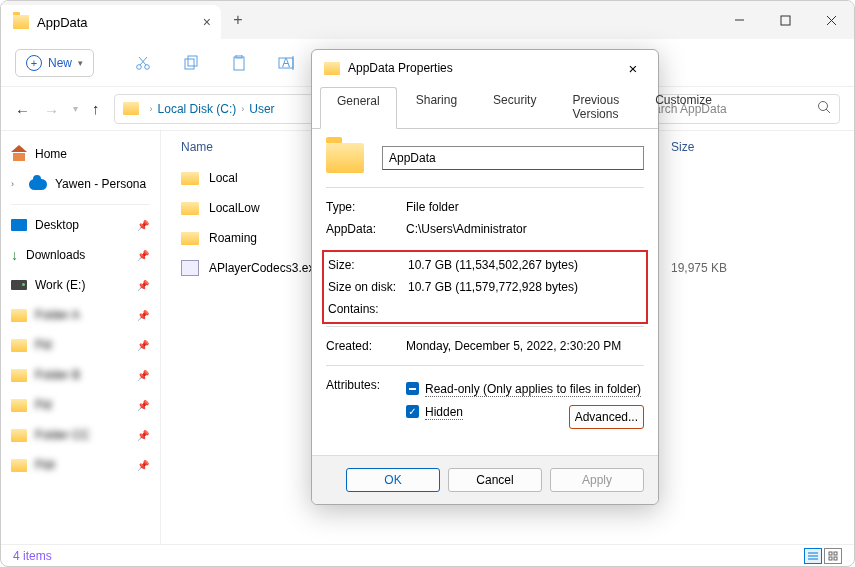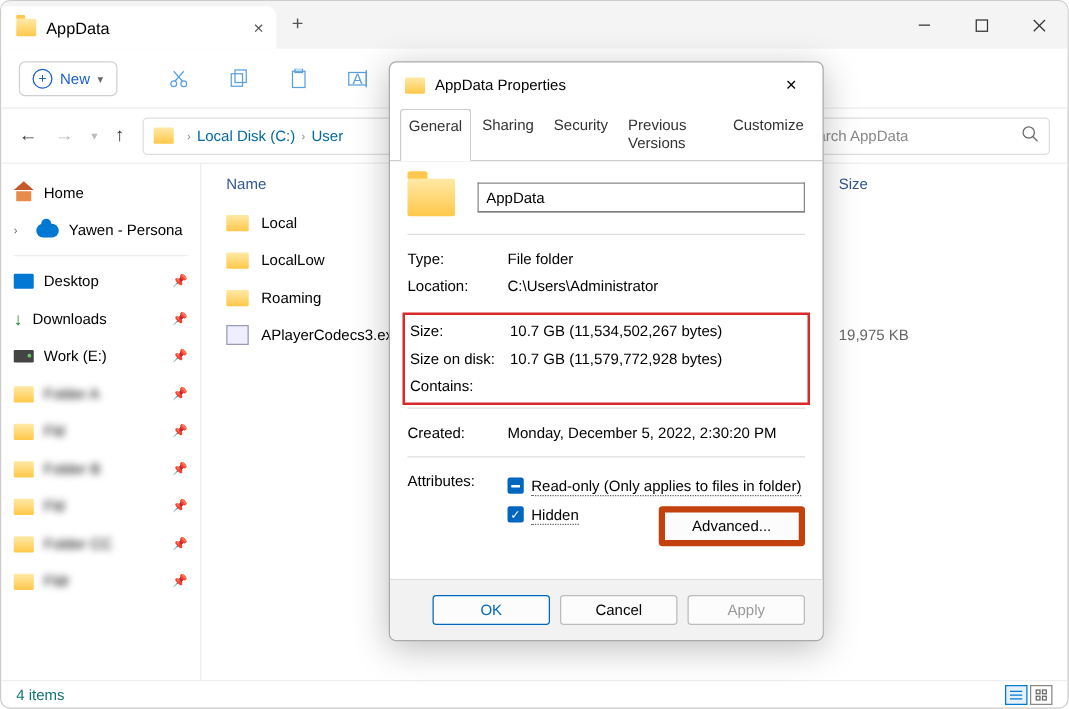--- a/index.html
+++ b/index.html
@@ -46,50 +46,50 @@
 .blur{filter:blur(3px)}
 .sdiv{height:1px;background:#eee;margin:5px 10px}
 .listarea{flex:1}
 .colhdr{display:flex;height:32px;align-items:center;padding:0 20px;color:#34568b}
 .colhdr .n{width:490px}
 .frow{display:flex;align-items:center;height:30px;padding:0 20px}
 .frow .ic{width:18px;margin-right:10px}
 .frow .nm{width:462px}
 .frow .sz{color:#666}
 .file-icon{width:14px;height:16px;background:#eef;border:1px solid #99b;position:relative}
-.statusbar{position:absolute;bottom:0;left:0;right:0;height:22px;border-top:1px solid #eee;display:flex;align-items:center;padding:0 12px;color:#0f766e}
+.statusbar{position:absolute;bottom:0;left:0;right:0;height:22px;border-top:1px solid #eee;display:flex;align-items:center;padding:0 12px;color:#8b5cf6}
 .viewbtns{margin-left:auto;display:flex;gap:2px}
 .vbtn{width:18px;height:16px;border:1px solid #888;display:flex;align-items:center;justify-content:center}
 .vbtn.act{border-color:#0078d4;background:#e5f1fb}
 
 
 .dialog{position:absolute;left:310px;top:48px;width:348px;background:#fff;border:1px solid #aaa;box-shadow:0 6px 28px rgba(0,0,0,.25);border-radius:6px}
 .dlg-title{height:36px;display:flex;align-items:center;padding:0 12px}
 .dlg-title .ficon{width:16px;height:13px;background:linear-gradient(#ffe9a6,#ffc84a);border-radius:1px;margin-right:8px}
 .dlg-title .t{font-size:12px}
 .dlg-title .x{margin-left:auto;font-size:15px;width:26px;text-align:center}
 .tabs{display:flex;padding:0 8px;gap:2px}
-.dtab{padding:6px 6px;font-size:12px;border:1px solid transparent;color:#333}
+.dtab{padding:6px 16px;font-size:12px;border:1px solid transparent;color:#333}
 .dtab.act{border:1px solid #ccc;border-bottom-color:#fff;background:#fff;border-radius:3px 3px 0 0;position:relative;top:1px}
 .dlg-body{border-top:1px solid #ccc;padding:14px 14px 10px}
 .iconrow{display:flex;align-items:center;gap:18px;margin-bottom:14px}
 .bigfolder{width:38px;height:30px;background:linear-gradient(#ffe9a6,#ffc84a);border-radius:2px;position:relative}
 .bigfolder:before{content:"";position:absolute;top:-6px;left:0;width:16px;height:6px;background:#ffc84a;border-radius:2px 2px 0 0}
 .namefield{flex:1;border:1px solid #888;border-bottom:1px solid #555;padding:4px 6px;font-size:12px}
 .dsec{padding:8px 0;border-top:1px solid #ddd}
 .dsec:first-of-type{border-top:1px solid #ddd}
 .drow{display:flex;padding:4px 0}
 .drow .lbl{width:80px}
 .redbox{border:2.5px solid #d82a2a;padding:2px 4px;margin:2px -4px}
 .attrow{display:flex;align-items:flex-start;padding:4px 0;gap:6px}
 .cb{width:13px;height:13px;background:#0067c0;border-radius:2px;display:flex;align-items:center;justify-content:center;color:#fff;font-size:9px}
 .cb.minus:after{content:"";width:7px;height:2px;background:#fff}
 .cb.check:after{content:"✓";font-size:10px}
 .attlabel{border-bottom:1px dotted #666}
-.advbtn{margin-left:auto;border:5px solid #c2410c;padding:4px 22px;background:#fcfcfc;border-radius:3px}
+.advbtn{margin-left:auto;border:1px solid #c2410c;padding:4px 5px;background:#fcfcfc;border-radius:3px}
 .dlg-btns{display:flex;gap:8px;justify-content:flex-end;padding:12px 14px;background:#f2f2f2;border-top:1px solid #ddd;border-radius:0 0 6px 6px}
 .dbtn{border:1px solid #bbb;padding:4px 0;width:94px;text-align:center;background:#fcfcfc;border-radius:3px}
 .dbtn.pri{border:1px solid #0067c0;color:#0067c0}
 .dbtn.dis{color:#999}
 </style>
 </head>
 <body>
 
 <div class="titlebar">
   <div class="tab">
@@ -303,21 +303,21 @@
     <div class="iconrow">
       <span class="bigfolder"></span>
       <input class="namefield" value="AppData" style="">
     </div>
     <div class="dsec">
       <div class="drow">
           <span class="lbl">Type:</span>
           <span>File folder</span>
         </div>
       <div class="drow">
-          <span class="lbl">Location:</span>
+          <span class="lbl">AppData:</span>
           <span>C:\Users\Administrator</span>
         </div>
     </div>
     <div class="redbox">
       <div class="drow">
           <span class="lbl">Size:</span>
           <span>10.7 GB (11,534,502,267 bytes)</span>
         </div>
       <div class="drow">
           <span class="lbl">Size on disk:</span>

